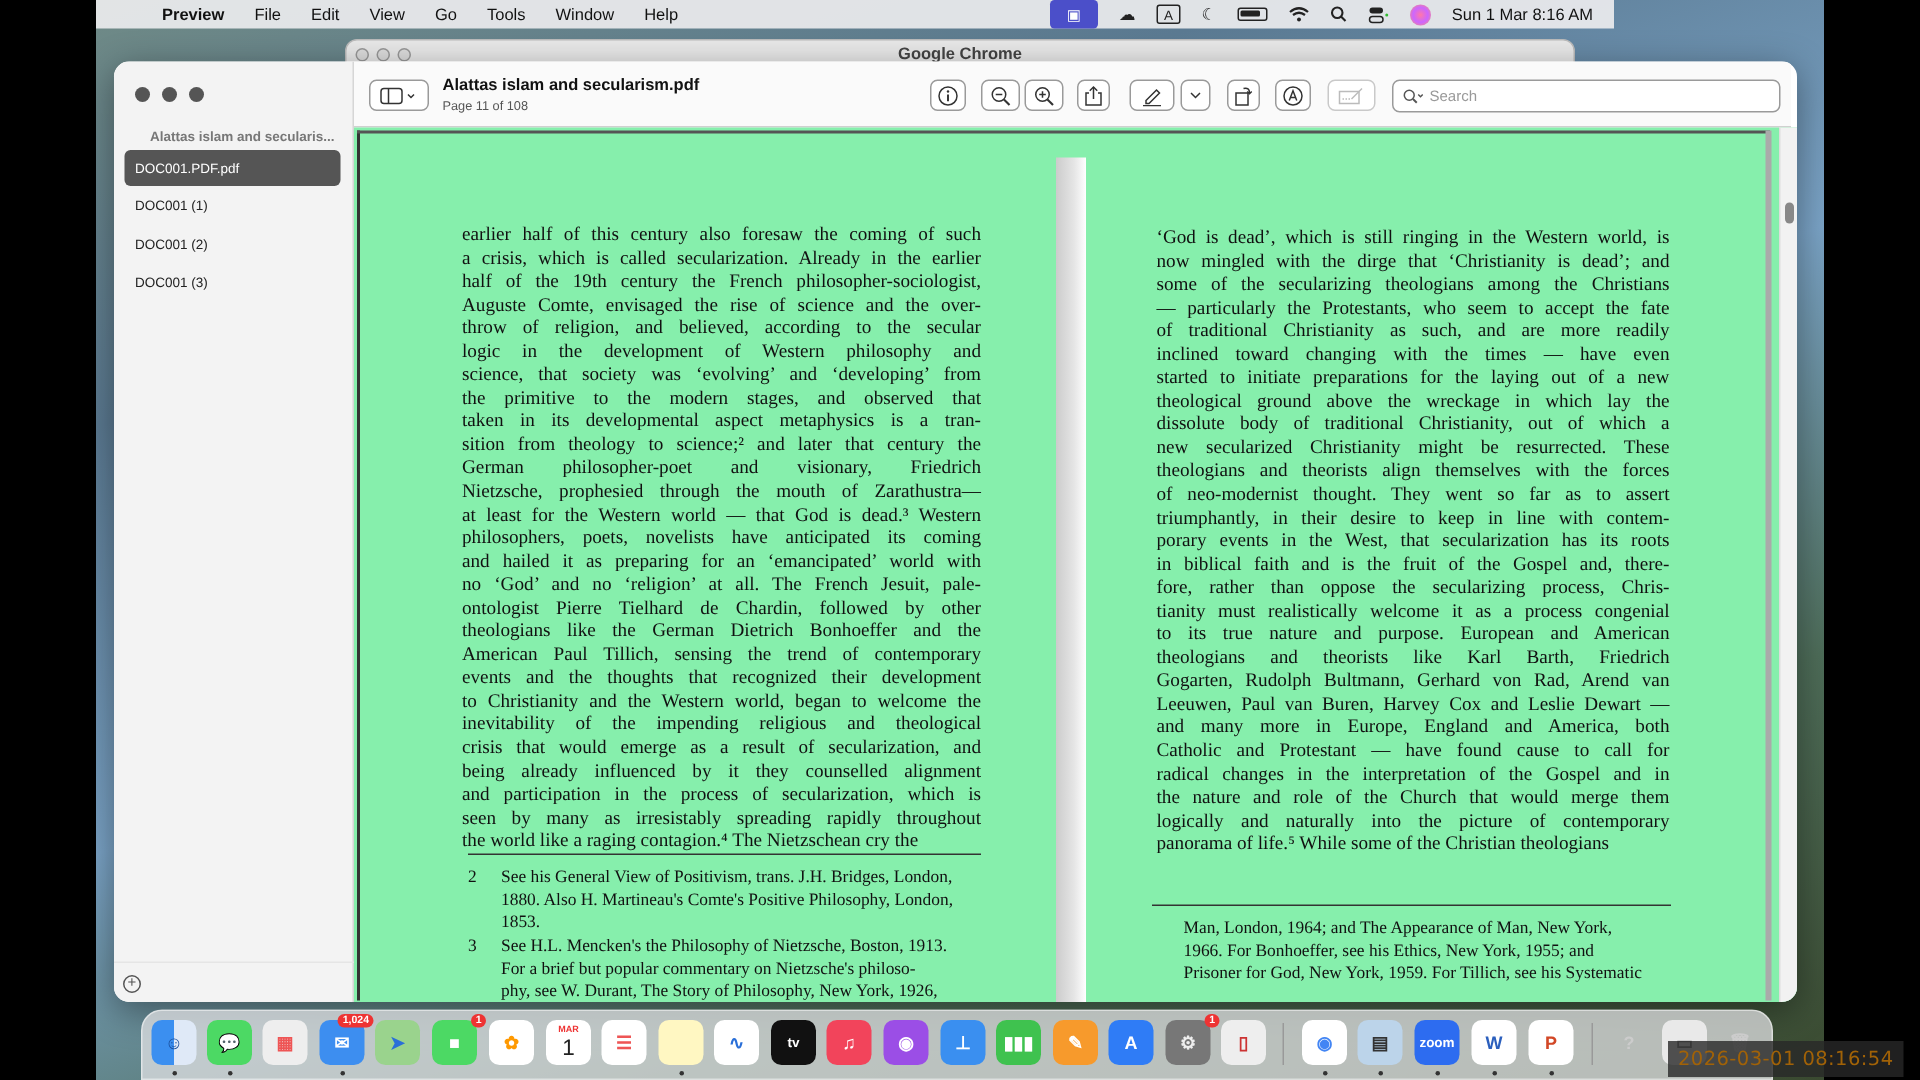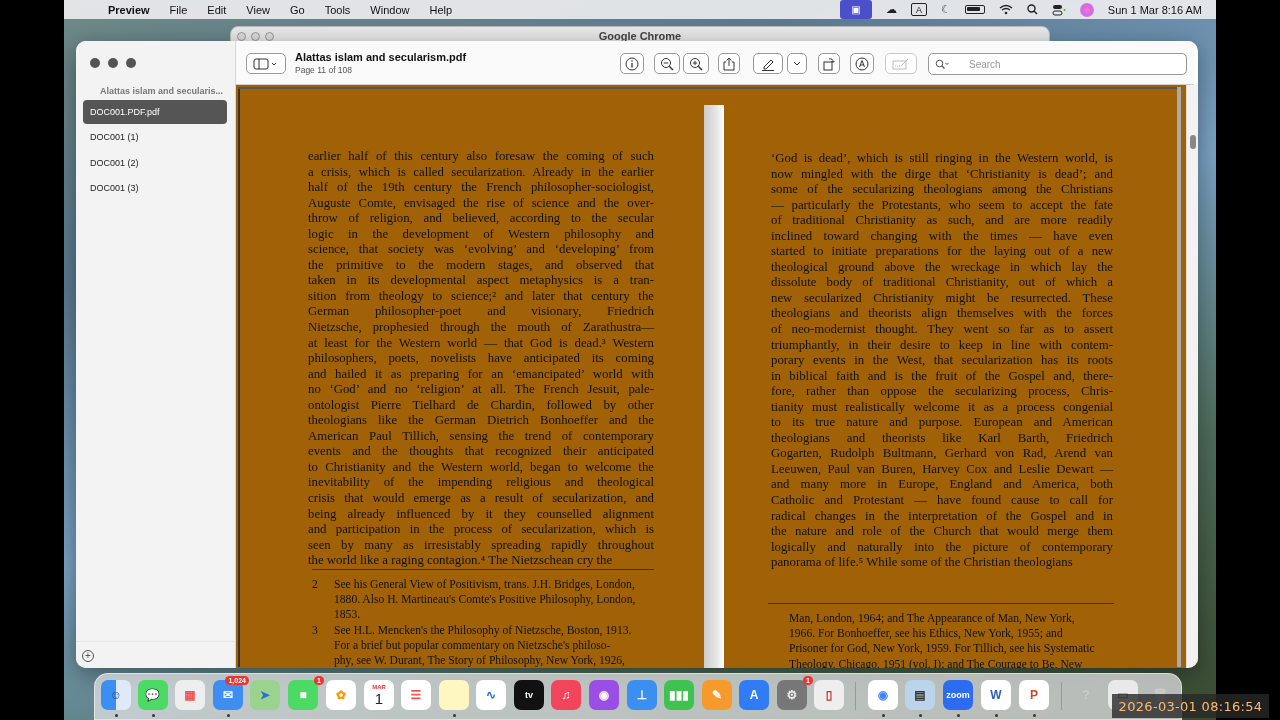--- a/index.html
+++ b/index.html
@@ -3,21 +3,21 @@
 <meta charset="utf-8">
 <style>
   * { box-sizing: border-box; margin: 0; padding: 0; }
   html, body { width: 1280px; height: 720px; overflow: hidden; background: #000; font-family: "Liberation Sans", sans-serif; }
   .screen { position: absolute; left: 64px; top: 0; width: 1152px; height: 720px; overflow: hidden;
     background: linear-gradient(160deg, #6f8a86 0%, #5b7a92 25%, #7aa3c6 50%, #4e6d59 75%, #3a4a30 100%); }
   .black-bar-left { position: absolute; left: 0; top: 0; width: 64px; height: 720px; background: #000; }
   .black-bar-right { position: absolute; left: 1216px; top: 0; width: 64px; height: 720px; background: #000; }
 
   
-  .menubar { position: absolute; left: 0; top: 0; width: 1152px; height: 19px; background: rgba(235,235,238,0.92);
+  .menubar { position: absolute; left: 0; top: 0; width: 1012px; height: 19px; background: rgba(235,235,238,0.92);
     display: flex; align-items: center; font-size: 11px; color: #111; }
   .menubar .apple { width: 14px; margin-left: 16px; margin-right: 14px; font-size: 13px; }
   .menubar .mi { margin-right: 20px; }
   .menubar .mi.bold { font-weight: bold; }
   .menubar .right { position: absolute; right: 14px; top: 0; height: 19px; display: flex; align-items: center; gap: 14px; }
   .status-icon { font-size: 11px; color: #222; display: inline-flex; align-items: center; justify-content: center; }
   .screen-share { width: 32px; height: 19px; background: #4b4fc9; color: #fff; border-radius: 3px; font-size: 10px; }
   .kbd-a { width: 16px; height: 13px; border: 1.3px solid #222; border-radius: 2px; font-size: 9px; }
   .battery { width: 20px; height: 9px; border: 1.3px solid #222; border-radius: 2px; position: relative; }
   .battery::after { content: ""; position: absolute; left: 1px; top: 1px; width: 13px; height: 4px; background: #222; border-radius: 1px; }
@@ -43,24 +43,24 @@
   .sb-add { position: absolute; left: 6px; top: 609px; width: 12px; height: 12px; border: 1px solid #555; border-radius: 50%;
     font-size: 10px; line-height: 10px; text-align: center; color: #555; }
   .sb-bottom-line { position: absolute; left: 0; top: 600px; width: 160px; height: 1px; background: #e5e5e5; }
 
   .toolbar { position: absolute; left: 160px; top: 0; right: 4px; height: 44px; background: #fafafa; border-bottom: 1px solid #d0d0d0; }
   .tb-btn { position: absolute; top: 12px; height: 21px; border: 1px solid #9a9a9a; border-radius: 5px; background: #fff;
     display: flex; align-items: center; justify-content: center; font-size: 11px; color: #333; }
   .doc-title { position: absolute; left: 59px; top: 10px; font-size: 11px; font-weight: bold; color: #111; }
   .doc-sub { position: absolute; left: 59px; top: 24px; font-size: 8.5px; color: #555; }
   .search { position: absolute; left: 692px; top: 12px; width: 259px; height: 22px; border: 1px solid #9a9a9a; border-radius: 5px;
-    background: #fff; font-size: 10px; color: #999; display: flex; align-items: center; padding-left: 6px; gap: 20px; }
+    background: #fff; font-size: 10px; color: #999; display: flex; align-items: center; padding-left: 6px; gap: 4px; }
   .disabled { color: #bbb; border-color: #c9c9c9; }
 
-  .doc-area { position: absolute; left: 160px; top: 44px; right: 0; bottom: 0; background: #a16207; }
+  .doc-area { position: absolute; left: 160px; top: 44px; right: 0; bottom: 0; background: #86efac; }
   .page-border-left { position: absolute; left: 2px; top: 2px; width: 2px; height: 580px; background: #333; }
   .page-border-top { position: absolute; left: 2px; top: 2px; width: 942px; height: 2px; background: #555; }
   .page-border-right { position: absolute; left: 941px; top: 2px; width: 4px; height: 580px; background: #aaa; }
   .gutter { position: absolute; left: 468px; top: 20px; width: 20px; height: 570px;
     background: linear-gradient(90deg, #ccc 0%, #e5e5e5 60%, #fff 100%); }
   .vscroll { position: absolute; right: 2px; top: 50px; width: 6px; height: 14px; background: #888; border-radius: 3px; }
   .vtrack { position: absolute; right: 0; top: 0; width: 12px; height: 583px; background: #f2f2f2; border-left: 1px solid #ddd; }
 
   .col { position: absolute; font-family: "Liberation Serif", serif; font-size: 12.8px; line-height: 15.55px; color: #111; text-align: justify; }
   .col p { text-align-last: justify; white-space: nowrap; }
@@ -75,21 +75,21 @@
 
   
   .dock { position: absolute; left: 30px; top: 673px; width: 1088px; height: 47px; background: rgba(225,225,228,0.75);
     border-radius: 14px 14px 0 0; border: 1px solid rgba(255,255,255,0.5); }
   .dock-icon { position: absolute; top: 6px; width: 30px; height: 30px; border-radius: 7px; display: flex; align-items: center; justify-content: center;
     font-size: 12px; color: #fff; font-weight: bold; }
   .badge { position: absolute; top: -4px; right: -6px; background: #e33; color: #fff; border-radius: 8px; font-size: 7px; padding: 1px 3px; font-weight: bold; }
   .run-dot { position: absolute; top: 40px; width: 3px; height: 3px; background: #333; border-radius: 50%; }
   .dock-sep { position: absolute; top: 8px; width: 1px; height: 28px; background: #999; }
 
-  .timestamp { position: absolute; left: 1112px; top: 694px; width: 157px; height: 24px; background: rgba(40,40,40,0.8); color: #fdba74;
+  .timestamp { position: absolute; left: 1112px; top: 694px; width: 157px; height: 24px; background: rgba(40,40,40,0.8); color: #a16207;
     font-size: 13px; display: flex; align-items: center; justify-content: center; font-family: "DejaVu Sans", sans-serif; letter-spacing: 0.3px; }
 </style>
 </head>
 <body>
 
 <div class="black-bar-left"></div>
 <div class="black-bar-right"></div>
 
 <div class="screen">
 
@@ -268,21 +268,21 @@
           <p>sition from theology to science;² and later that century the</p>
           <p>German philosopher-poet and visionary, Friedrich</p>
           <p>Nietzsche, prophesied through the mouth of Zarathustra—</p>
           <p>at least for the Western world — that God is dead.³ Western</p>
           <p>philosophers, poets, novelists have anticipated its coming</p>
           <p>and hailed it as preparing for an ‘emancipated’ world with</p>
           <p>no ‘God’ and no ‘religion’ at all. The French Jesuit, pale-</p>
           <p>ontologist Pierre Tielhard de Chardin, followed by other</p>
           <p>theologians like the German Dietrich Bonhoeffer and the</p>
           <p>American Paul Tillich, sensing the trend of contemporary</p>
-          <p>events and the thoughts that recognized their anticipated</p>
+          <p>events and the thoughts that recognized their development</p>
           <p>to Christianity and the Western world, began to welcome the</p>
           <p>inevitability of the impending religious and theological</p>
           <p>crisis that would emerge as a result of secularization, and</p>
           <p>being already influenced by it they counselled alignment</p>
           <p>and participation in the process of secularization, which is</p>
           <p>seen by many as irresistably spreading rapidly throughout</p>
           <p class="last">the world like a raging contagion.⁴ The Nietzschean cry the</p>
         </div>
       <div class="fn-rule" style="left:76px;top:484px;width:342px"></div>
       <div class="fn" style="left:76px;top:492px" id="left-fn">
@@ -345,23 +345,20 @@
       <div class="fn" style="left:553px;top:526px" id="right-fn">
           <div class="row">
             <span class="txt">Man, London, 1964; and The Appearance of Man, New York,</span>
           </div>
           <div class="row">
             <span class="txt">1966. For Bonhoeffer, see his Ethics, New York, 1955; and</span>
           </div>
           <div class="row">
             <span class="txt">Prisoner for God, New York, 1959. For Tillich, see his Systematic</span>
           </div>
-          <div class="row">
-            <span class="txt">Theology, Chicago, 1951 (vol. I); and The Courage to Be, New</span>
-          </div>
         </div>
 
       <div class="vtrack">
         <div class="vscroll"></div>
       </div>
     </div>
   </div>
 
   <div class="dock" id="dock">
       <div class="dock-icon" style="left: 6px; background: linear-gradient(90deg, rgb(59, 143, 240) 50%, rgb(223, 233, 247) 50%); color: rgb(26, 79, 156);">☺</div>

